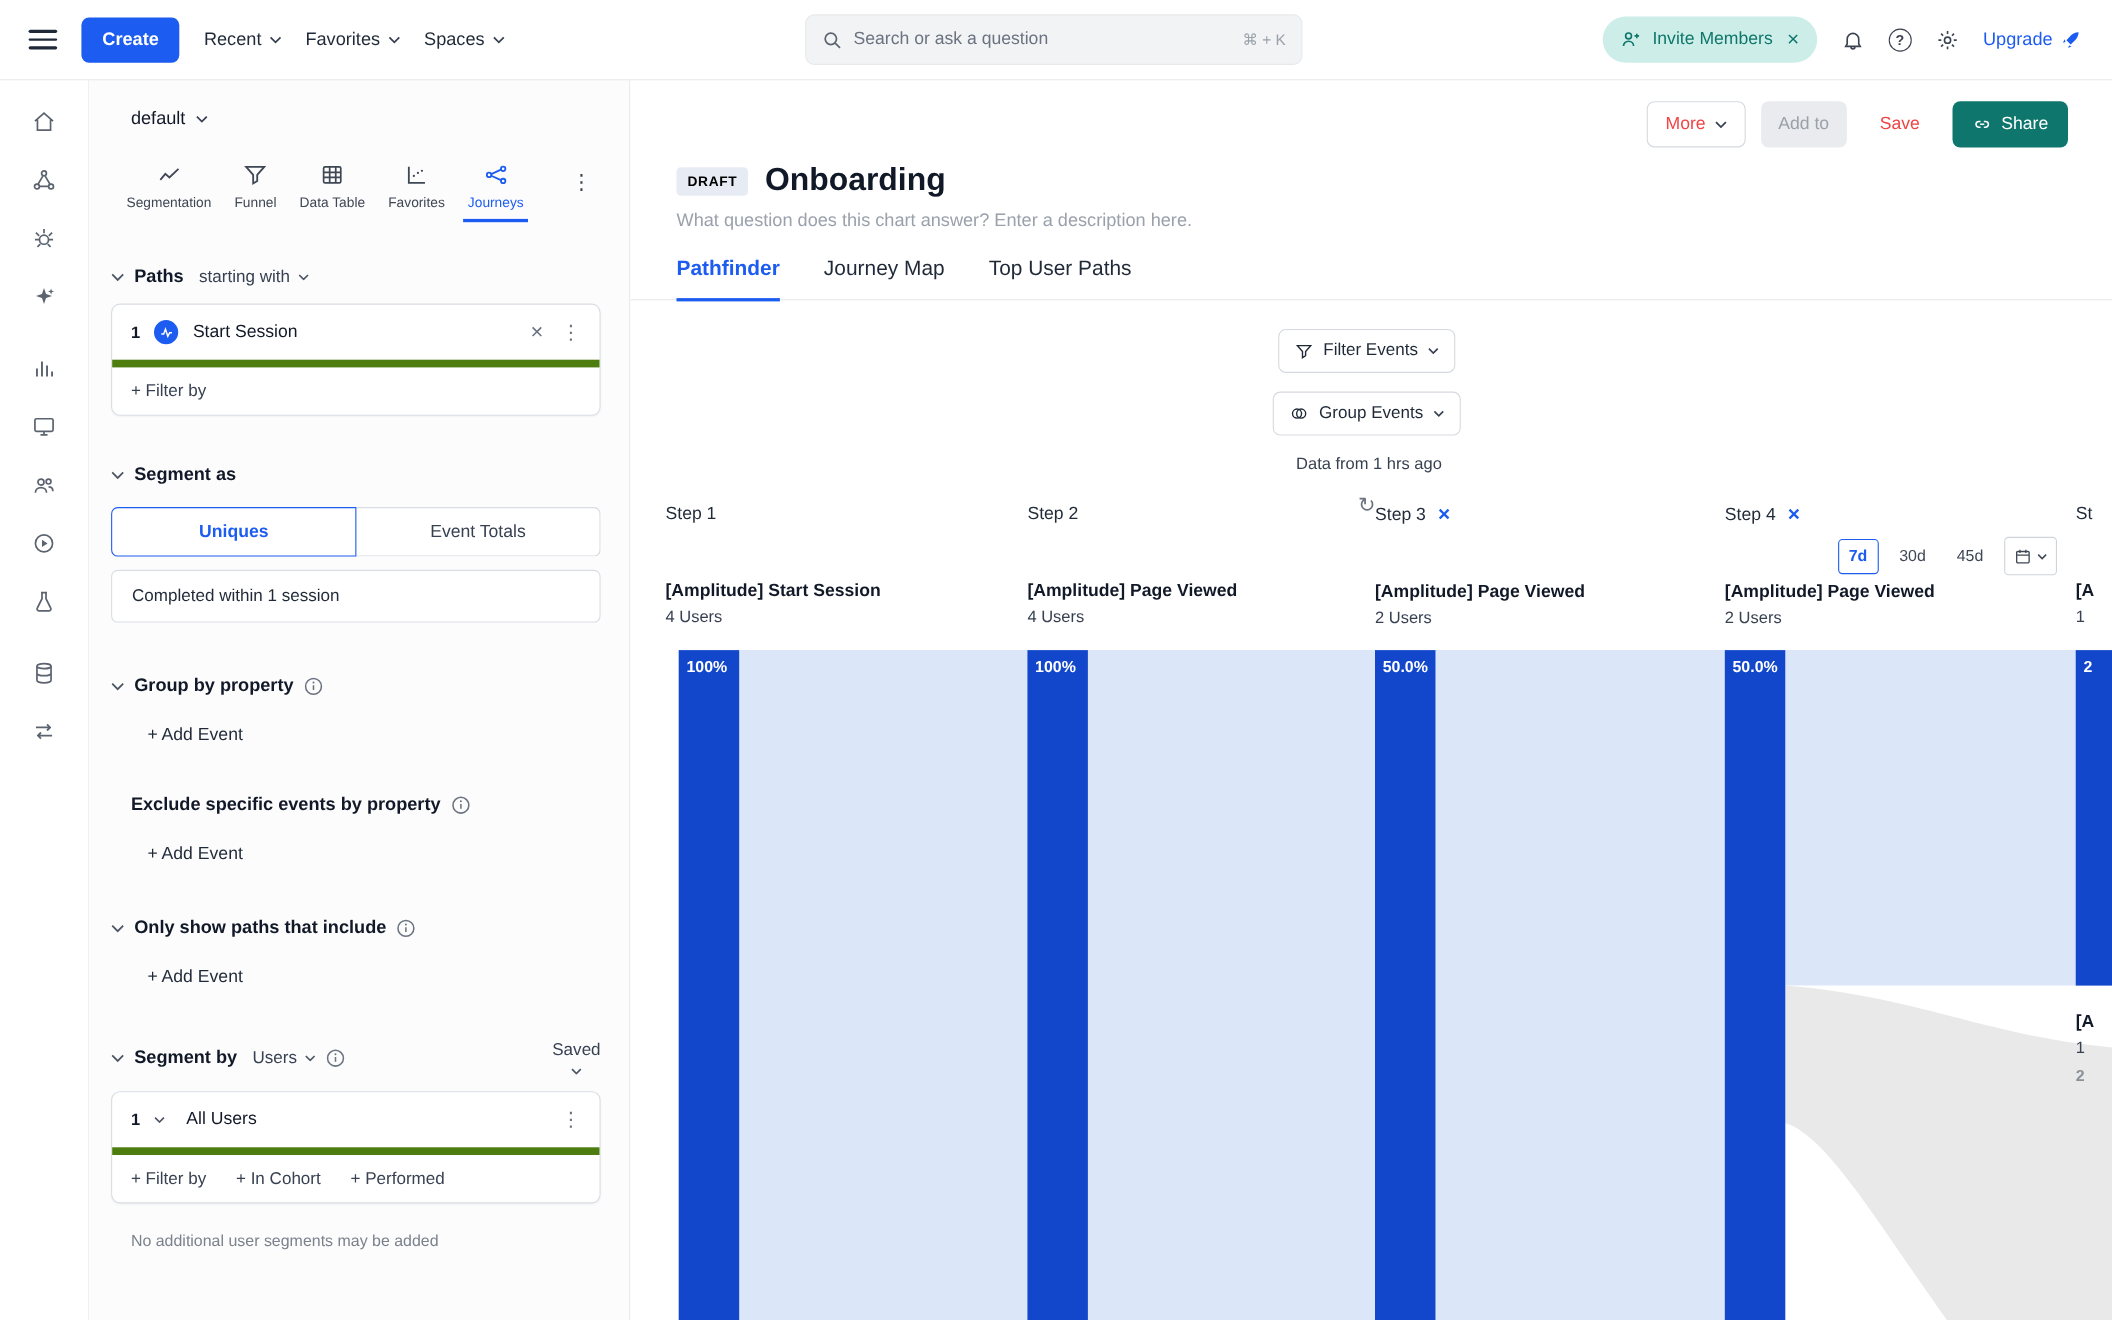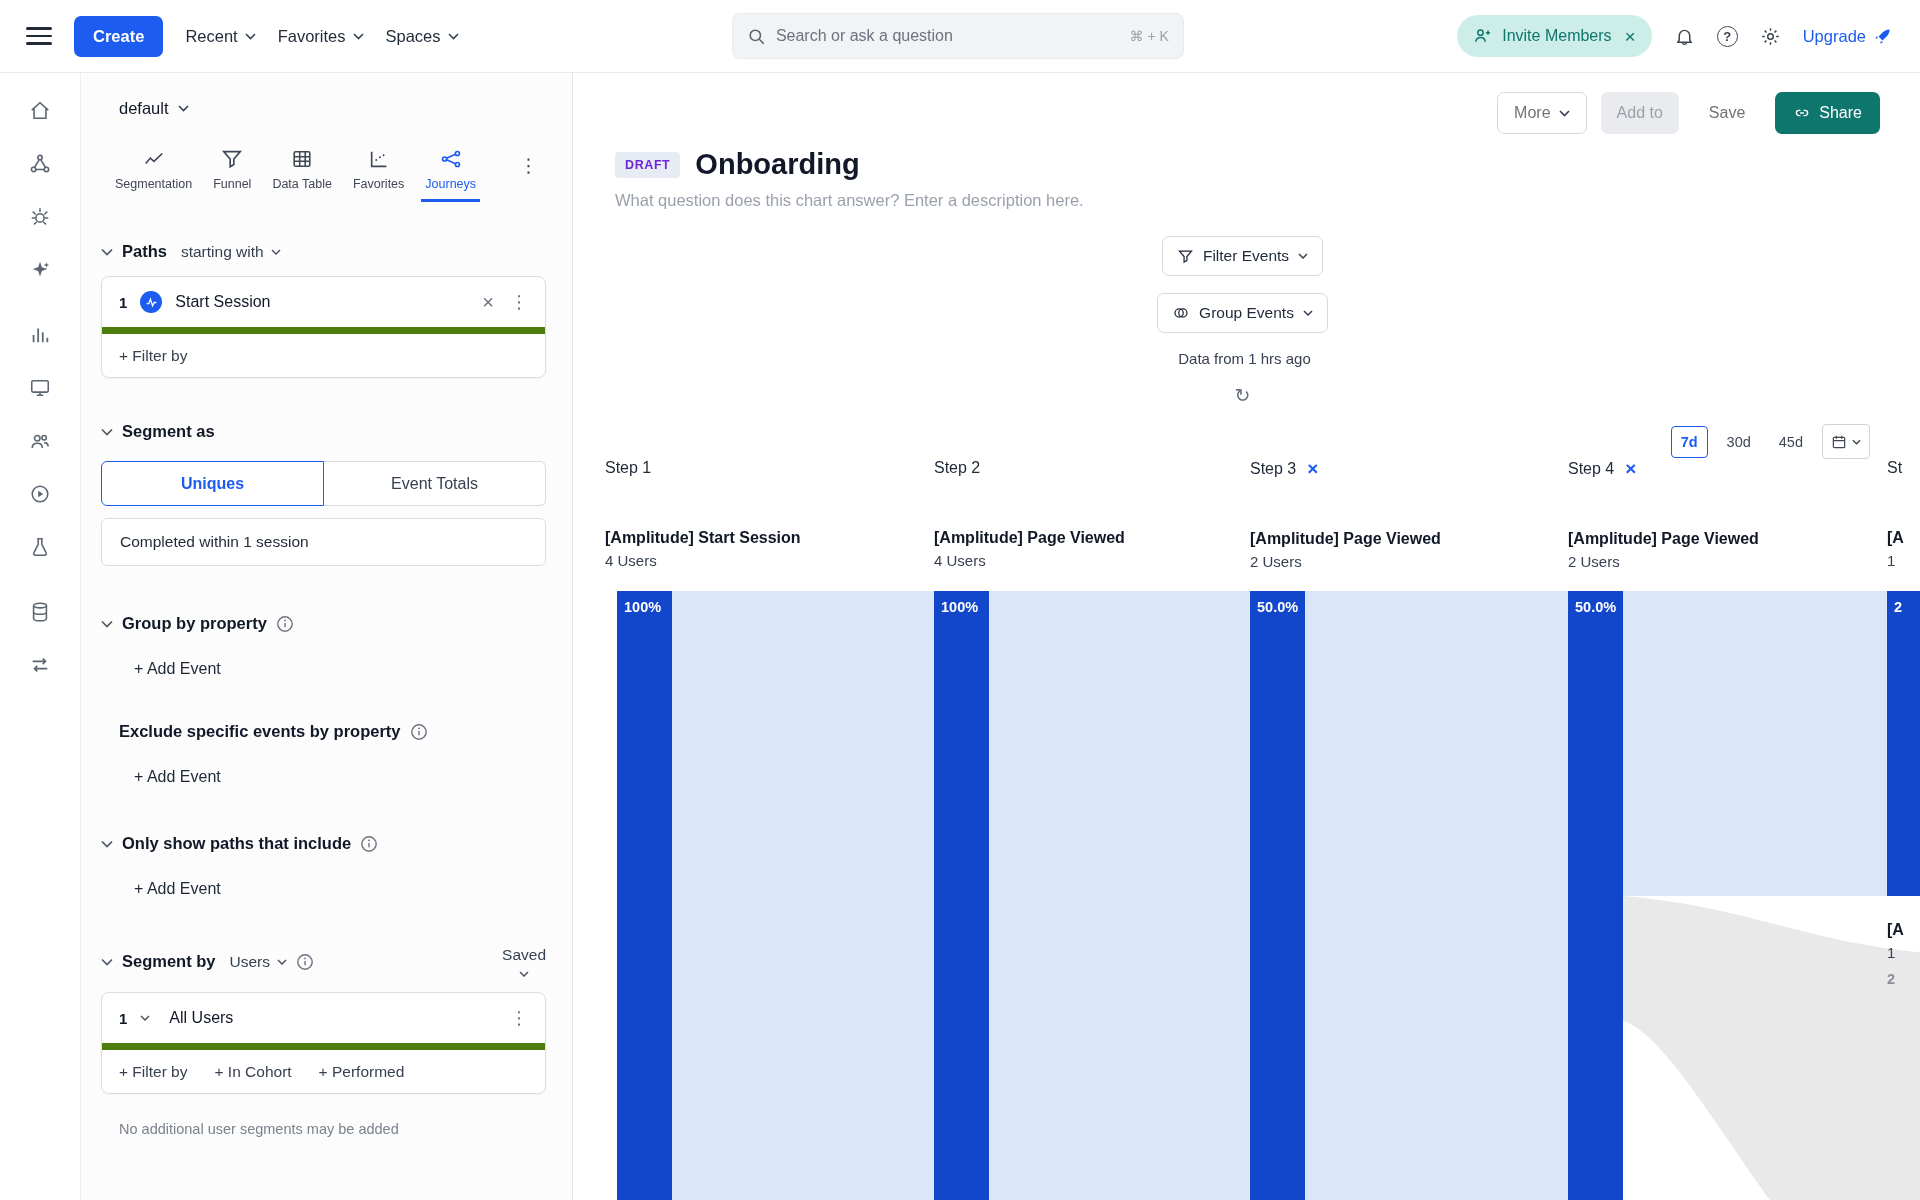--- a/index.html
+++ b/index.html
@@ -76,28 +76,28 @@
   .add-event { margin:27px 0 0 33px; font-size:16px; font-weight:500; color:#1f2937; cursor:pointer; }
   .mt44 { margin-top:44px; } .mt48 { margin-top:48px; } .mt40 { margin-top:40px; }
   .noch { margin-left:18px; }
   .seg-head-right { margin-left:auto; display:flex; align-items:center; gap:7px; font-size:15.5px; color:#374151; cursor:pointer;flex-direction:column; }
   .seg-note { margin:27px 0 0 18px; font-size:14.5px; color:#7b828c; }
 
   
   .main { flex:1; position:relative; background:#fff; overflow:hidden; }
   .main-toolbar { display:flex; justify-content:flex-end; align-items:center; gap:14px; margin:19px 40px 0 0; }
   .btn { font-size:16px; border-radius:7px; height:42px; display:flex; align-items:center; gap:8px;
-         padding:0 16px; cursor:pointer; border:none; background:#fff; color:#737373; }
+         padding:0 16px; cursor:pointer; border:none; background:#fff; color:#ef4444; }
   .btn-more { border:1px solid #d5d9df; }
   .btn-addto { background:#e9ebee; color:#9ba1a9; cursor:default; }
   .btn-save { background:#fff; }
   .btn-share { background:#0f766e; color:#fff; font-weight:500; padding:0 18px; }
 
   .chart-head { display:flex; align-items:center; gap:15px; margin:14px 0 0 42px; }
-  .draft-badge { background:#e7ebf3; color:#6d28d9; font-size:12.5px; font-weight:700; letter-spacing:.6px;
+  .draft-badge { background:#e7ebf3; color:#000000; font-size:12.5px; font-weight:700; letter-spacing:.6px;
                  border-radius:4px; padding:6px 10px; }
   .chart-title { font-size:29px; font-weight:700; color:#111827; }
   .chart-desc { margin:10px 0 0 42px; font-size:16.5px; color:#9aa1ab; cursor:text; }
 
   .tabs { margin-top:24px; padding-left:42px; display:flex; gap:40px; border-bottom:1px solid #e7e9ec; }
   .tab { font-size:19px; color:#1f2937; padding-bottom:15px; cursor:pointer; }
   .tab.active { color:#1d5cf0; font-weight:600; border-bottom:3px solid #1d5cf0; margin-bottom:-2px; }
 
   .controls { display:flex; align-items:center; gap:17px; margin:26px 50px 0 42px;flex-direction:column; }
   .ctl-btn { height:40px; border:1px solid #d5d9df; border-radius:7px; background:#fff; display:flex;
@@ -453,20 +453,25 @@
         <span>Share</span>
       </button>
     </div>
 
     <div class="chart-head">
       <span class="draft-badge">DRAFT</span>
       <span class="chart-title">Onboarding</span>
     </div>
     <div class="chart-desc">What question does this chart answer? Enter a description here.</div>
 
+    <div class="tabs">
+      <span class="tab active">Pathfinder</span>
+      <span class="tab">Journey Map</span>
+      <span class="tab">Top User Paths</span>
+    </div>
 
     <div class="controls">
       <button class="ctl-btn">
         <svg width="17" height="17" viewBox="0 0 24 24" fill="none" stroke="#1f2937" stroke-width="1.8">
             <path d="M3.5 4.5h17l-6.5 7.5v5.5l-4 2.5v-8L3.5 4.5z"></path>
           </svg>
         <span>Filter Events</span>
         <svg class="chev" width="10" height="6" viewBox="0 0 10 6">
             <path d="M1 1l4 4 4-4" stroke="#374151" stroke-width="1.5" fill="none"></path>
           </svg>

